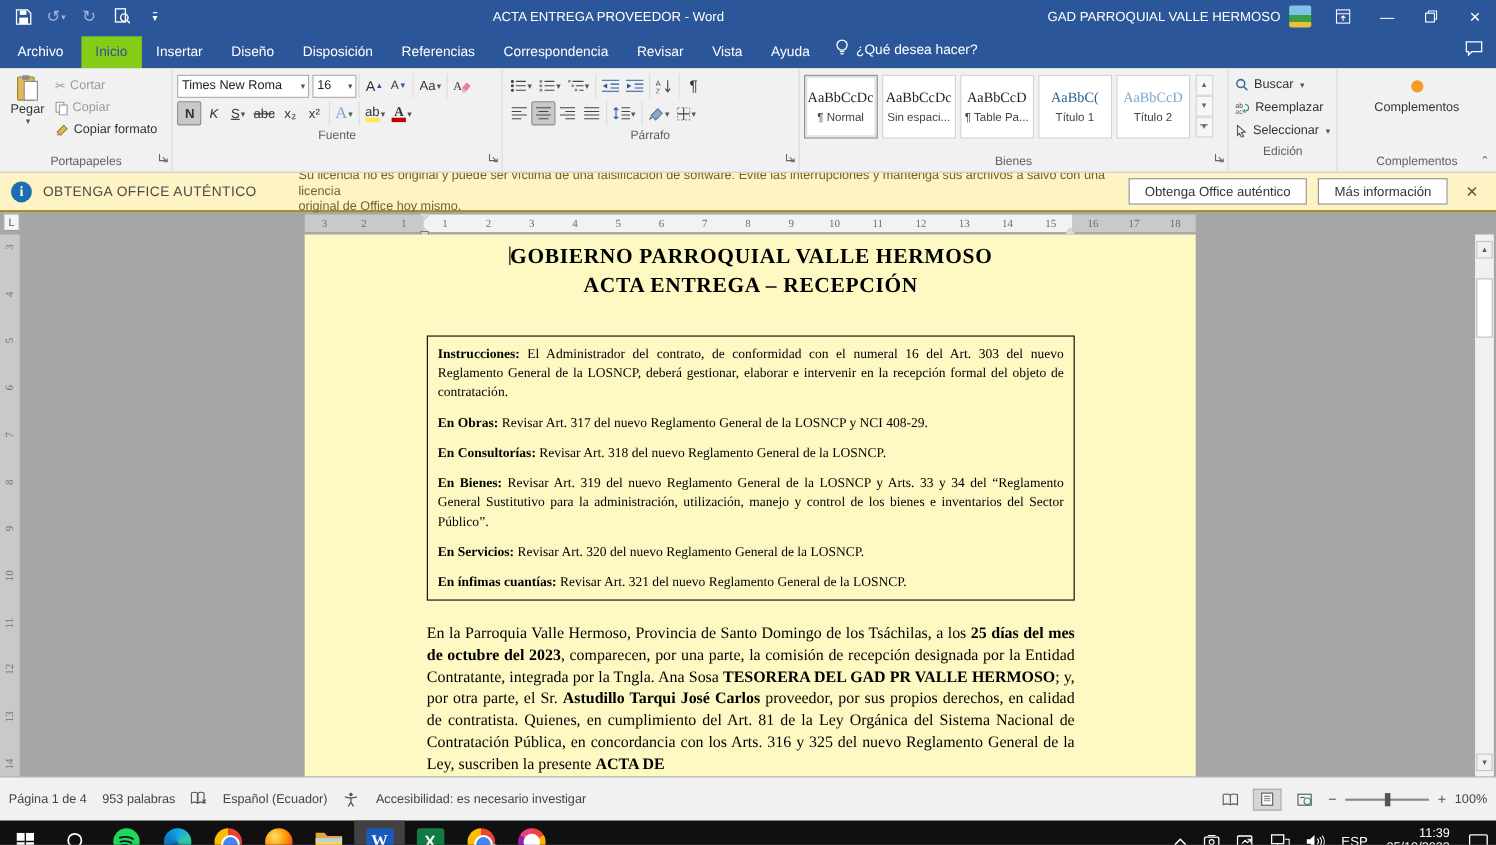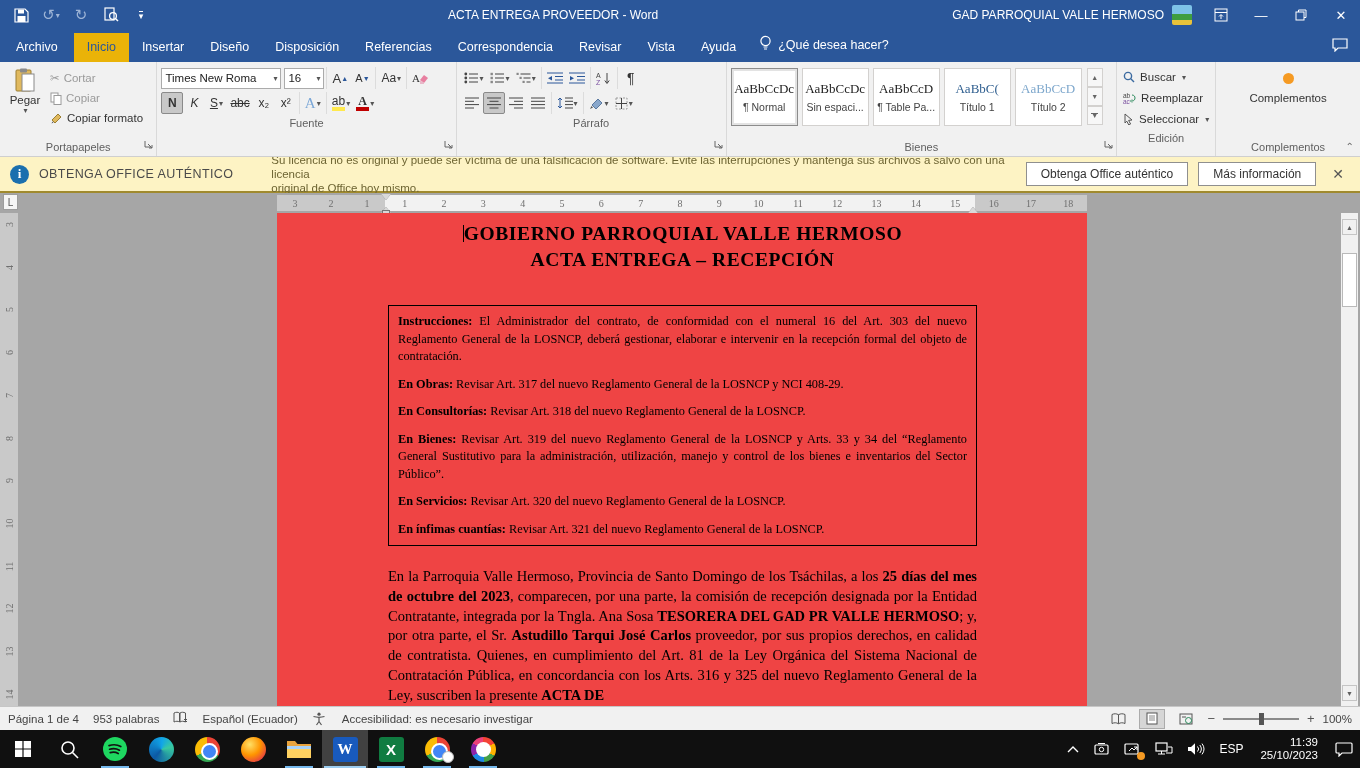--- a/index.html
+++ b/index.html
@@ -17,21 +17,21 @@
   .tb-right { display:flex; align-items:center; gap:2px; }
   .account-name { font-size:12px; margin-right:6px; }
   .avatar { width:20px; height:20px; margin-right:8px; background:
      linear-gradient(180deg,#7ec3e8 0 45%, #3f9e3f 45% 75%, #e8c23a 75% 100%); border-radius:2px; }
   .winbtn { width:38px; height:30px; display:flex; align-items:center; justify-content:center; font-size:13px; color:#fff; }
 
   
   .menubar { height:32px; background:#2b579a; display:flex; align-items:flex-end; color:#fff; }
   .mtab { padding:7px 13px 8px; font-size:12.5px; cursor:default; }
   .mtab.file { padding:7px 16px 8px; }
-  .mtab.active { background:#eab308; color:#2b579a; }
+  .mtab.active { background:#84cc16; color:#2b579a; }
   .tellme { display:flex; align-items:center; gap:6px; padding:7px 10px 8px; font-size:12.5px; }
   .menubar .spacer { flex:1; }
   .mb-bubble { margin:0 12px 6px 0; }
 
   
   .ribbon { height:95px; background:#f1f1f1; display:flex; border-bottom:1px solid #cfcfcf; position:relative; }
   .rgroup { display:flex; flex-direction:column; border-right:1px solid #d9d9d9; padding:3px 2px 0; position:relative; }
   .rbody { flex:1; display:flex; align-items:flex-start; }
   .rlabel { height:18px; display:flex; align-items:center; justify-content:center; gap:4px; font-size:11px; color:#5f5f5f; }
   .launcher { position:absolute; right:3px; bottom:3px; }
@@ -97,36 +97,36 @@
   .tickbg { background-image:repeating-linear-gradient(to right, transparent 0 18.6px, #9a9a9a 18.6px 19.6px); }
   .ind-first { position:absolute; left:381px; top:1px; width:0; height:0; border:5px solid transparent; border-top:6px solid #d9d9d9; filter:drop-shadow(0 0 .5px #666); }
   .ind-hang { position:absolute; left:381px; top:9px; width:0; height:0; border:5px solid transparent; border-bottom:6px solid #d9d9d9; filter:drop-shadow(0 0 .5px #666); }
   .ind-box { position:absolute; left:382px; top:17px; width:8px; height:5px; background:#d9d9d9; border:1px solid #777; }
   .ind-right { position:absolute; left:968px; top:9px; width:0; height:0; border:5px solid transparent; border-bottom:6px solid #d9d9d9; filter:drop-shadow(0 0 .5px #666); }
 
   
   .docarea { height:493px; position:relative; background:#a6a6a6; overflow:hidden; }
   .vruler { position:absolute; left:0; top:0; width:18px; height:100%; background:#c9c9c9; display:flex; flex-direction:column; justify-content:space-between; padding:6px 0; font-family:"Liberation Serif", serif; }
   .vruler span { color:#6f6f6f; font-size:10px; transform:rotate(-90deg); text-align:center; }
-  .page { position:absolute; left:277px; top:0; width:810px; height:493px; background:#ef4444; padding:8px 110px 0 111px; font-family:"Liberation Serif", serif; color:#000; }
+  .page { position:absolute; left:277px; top:0; width:810px; height:493px; background:#fef9c3; padding:8px 110px 0 111px; font-family:"Liberation Serif", serif; color:#000; }
   .doctitle { text-align:center; font-weight:bold; font-size:19.5px; line-height:26px; letter-spacing:.6px; white-space:nowrap; }
   .caret { display:inline-block; width:1px; height:17px; background:#000; vertical-align:-2px; }
   .instrbox { margin-top:32px; border:1px solid #000; padding:7px 9px 5px; font-size:12.3px; line-height:17.5px; }
   .instrbox p { margin-bottom:10px; text-align:justify; }
   .instrbox p:last-child { margin-bottom:2px; }
   .docbody { margin-top:21px; font-size:14.5px; line-height:19.8px; text-align:justify; }
   .b { font-weight:bold; }
 
   
   .vscroll { position:absolute; right:2px; top:0; width:17px; height:493px; background:#f1f1f1; }
   .varrow { position:absolute; left:1px; width:15px; height:16px; background:#f1f1f1; border:1px solid #c5c5c5; color:#606060; font-size:7px; display:flex; align-items:center; justify-content:center; }
   .vthumb { position:absolute; left:1px; top:40px; width:15px; height:54px; background:#fff; border:1px solid #b9b9b9; }
 
   
-  .statusbar { height:24px; background:#f1f1f1; border-top:1px solid #c6c6c6; display:flex; align-items:center; font-size:11.5px; color:#444; padding:0 8px; gap:14px; }
+  .statusbar { height:40px; background:#f1f1f1; border-top:1px solid #c6c6c6; display:flex; align-items:center; font-size:11.5px; color:#444; padding:0 8px; gap:14px; }
   .sb-right { margin-left:auto; display:flex; align-items:center; gap:8px; }
   .viewbtn { width:26px; height:20px; display:flex; align-items:center; justify-content:center; }
   .viewbtn.sel { background:#d6d6d6; border:1px solid #ababab; }
   .zoomtrack { width:76px; height:2px; background:#8a8a8a; position:relative; }
   .zoomthumb { position:absolute; left:36px; top:-5px; width:5px; height:12px; background:#555; }
   .zsign { font-size:13px; color:#555; }
 
   
   .taskbar { height:38px; background:#101010; display:flex; align-items:center; color:#fff; }
   .tbtn { width:46px; height:38px; display:flex; align-items:center; justify-content:center; position:relative; }

